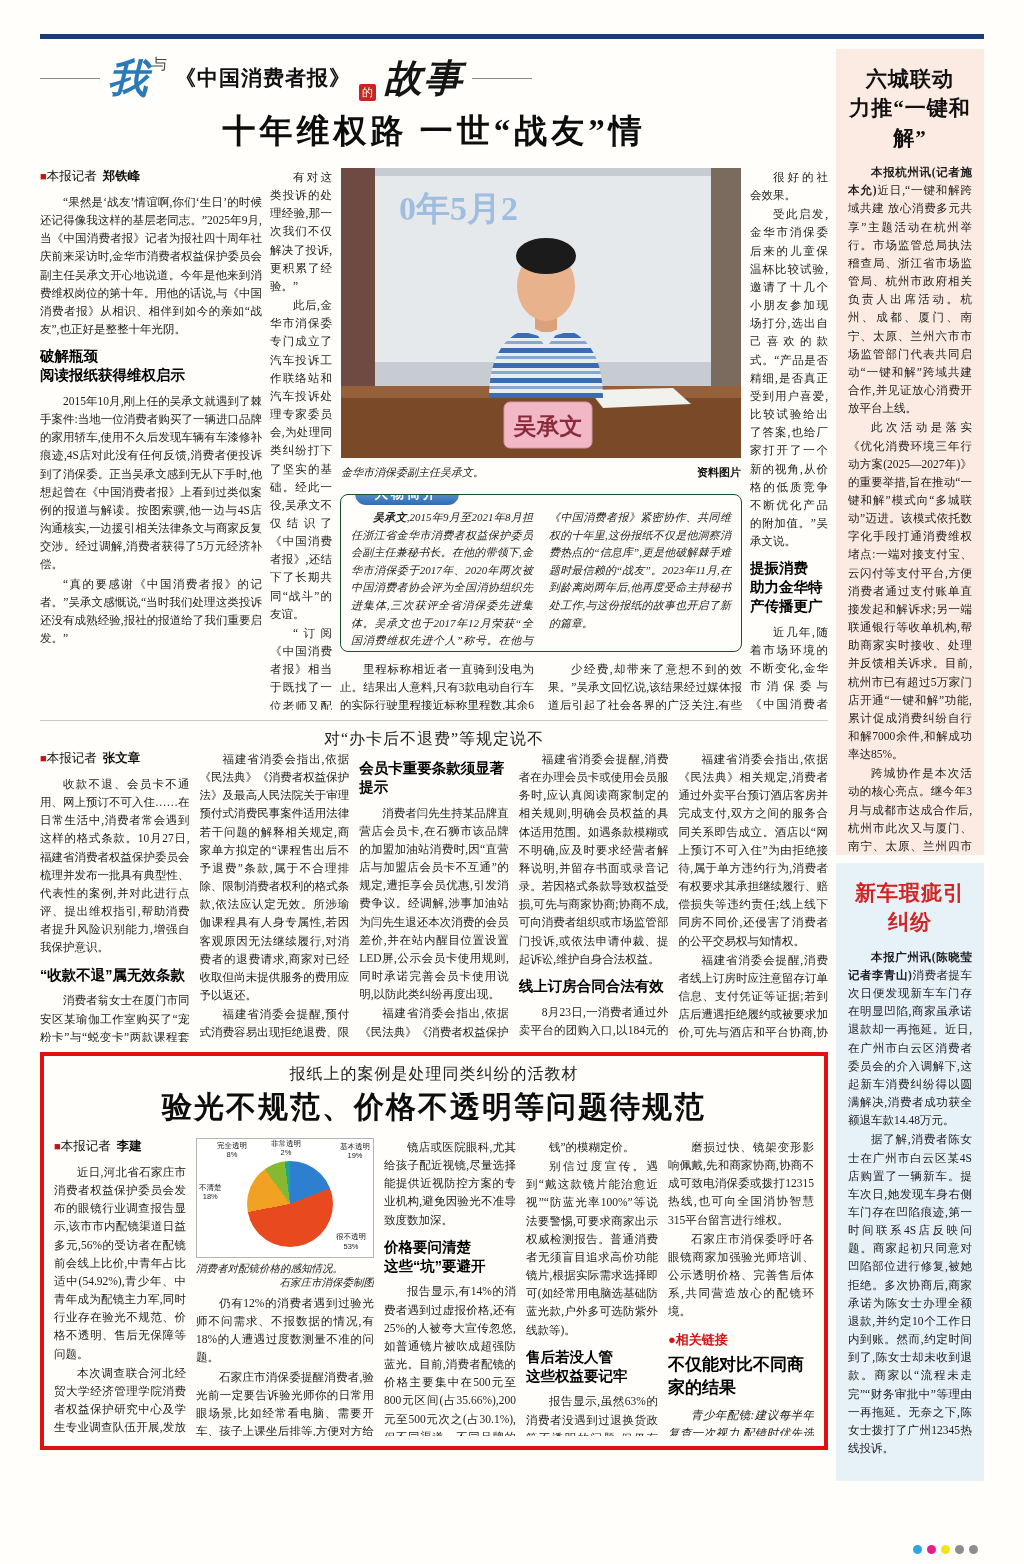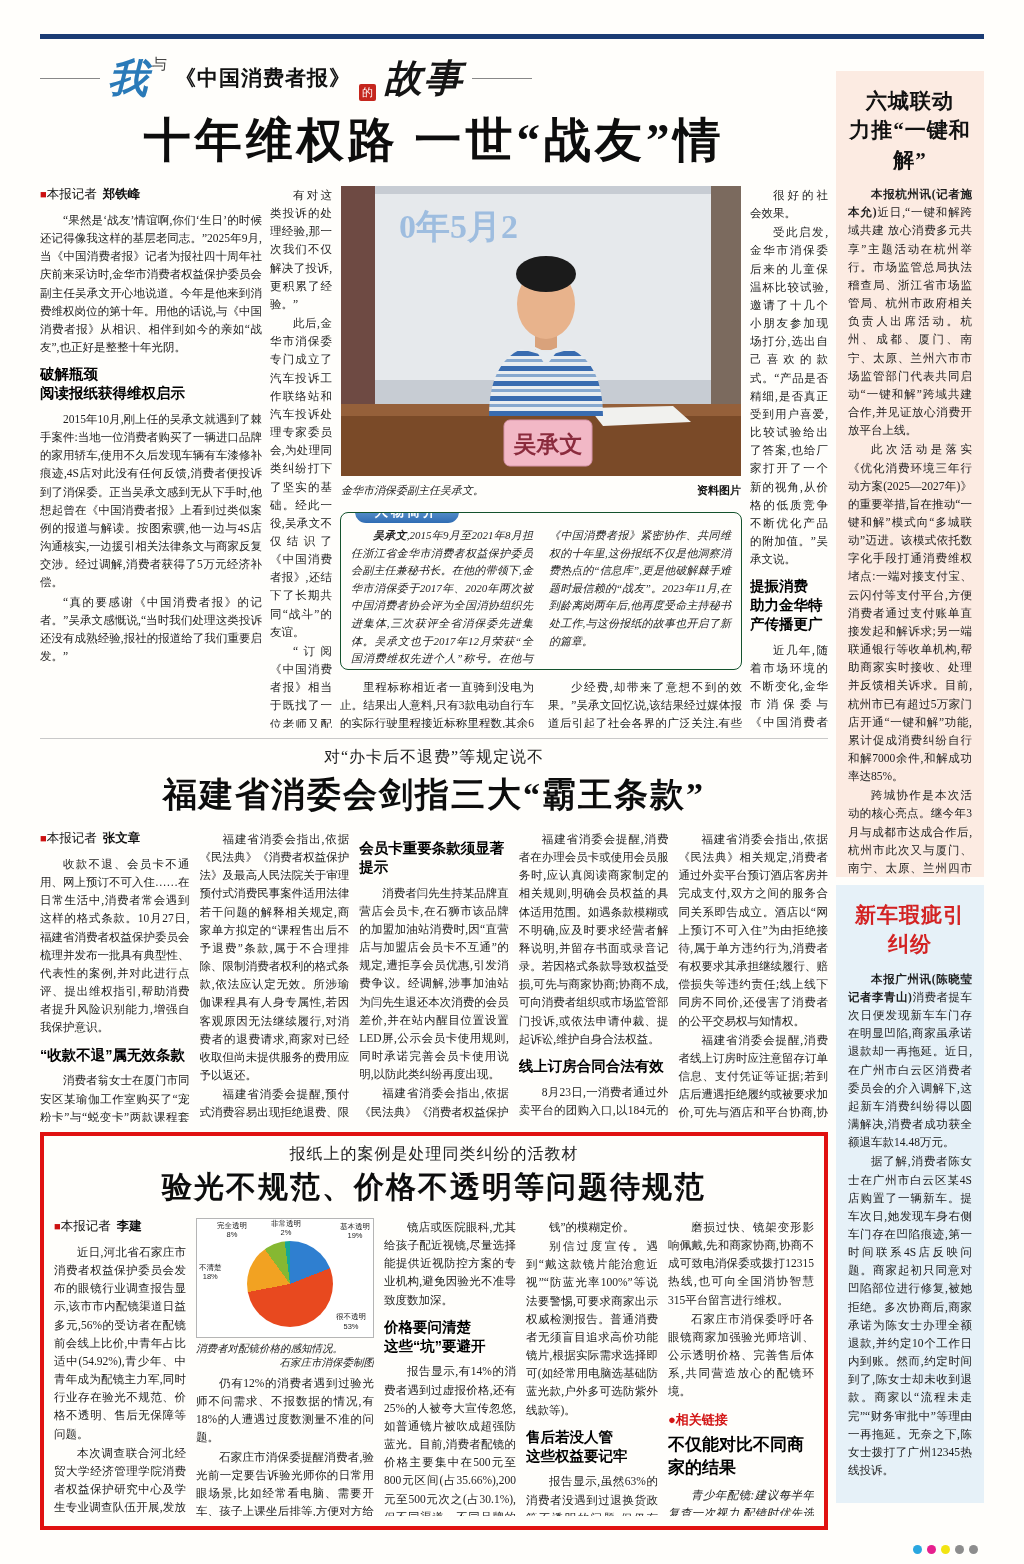--- a/index.html
+++ b/index.html
@@ -36,21 +36,21 @@
 
   
   .story1 { margin-top:2px; }
   .badge-row { display:flex; align-items:center; gap:8px; height:54px; }
   .badge-line { flex:0 0 60px; border-top:1px solid #888; }
   .badge-wo { font-size:40px; color:#2a7ab8; font-weight:bold; font-style:italic; font-family:"DejaVu Serif",serif; }
   .badge-yu { font-size:15px; color:#444; align-self:flex-start; margin:4px 0 0 -4px; }
   .badge-paper { font-size:21px; font-weight:bold; color:#111; letter-spacing:1px; }
   .badge-seal { width:17px; height:17px; background:#c5261d; color:#fff; font-size:11px; display:flex; align-items:center; justify-content:center; border-radius:2px; align-self:flex-end; margin-bottom:4px; }
   .badge-gushi { font-size:38px; font-weight:bold; font-style:italic; color:#151515; font-family:"DejaVu Serif",serif; letter-spacing:2px; }
-  .story1-hl { text-align:center; font-size:47px; font-weight:bold; letter-spacing:4px; color:#0d0d0d; margin:4px 0 14px; }
+  .story1-hl { text-align:center; font-size:33px; font-weight:bold; letter-spacing:4px; color:#0d0d0d; margin:4px 0 14px; }
   .story1-row { display:flex; gap:8px; height:542px; overflow:hidden; }
   .s1-col1 { width:222px; } .s1-col2 { width:62px; } .s1-center { width:402px; } .s1-col5 { flex:1; }
   .photo-wrap { width:100%; }
   .photo-caption-row { display:flex; justify-content:space-between; font-size:11px; margin:3px 1px 0; }
   .photo-cap { font-style:italic; color:#222; }
   .photo-credit { font-weight:bold; color:#111; }
   .profile-box { position:relative; border:1px solid #14532d; border-radius:8px; margin-top:14px; padding:14px 10px 6px; height:158px; overflow:hidden; }
   .profile-tab { position:absolute; top:-12px; left:14px; background:linear-gradient(#79aede,#2f6cb3); color:#fff; font-family:"Liberation Sans",sans-serif; font-weight:bold; font-size:13px; padding:2px 20px; border-radius:12px; letter-spacing:3px; }
   .profile-body { column-count:2; column-gap:16px; font-style:italic; }
   .profile-body .para { font-size:11px; line-height:1.6; }
@@ -73,21 +73,21 @@
 
   .chart-box { position:relative; width:178px; height:120px; background:#fff; border:1px solid #b5b5b5; }
   .pie { position:absolute; left:50px; top:22px; width:86px; height:86px; border-radius:50%; }
   .callout { position:absolute; font-family:"Liberation Sans",sans-serif; font-size:7.5px; line-height:1.25; color:#222; white-space:pre-line; text-align:center; }
   .c0 { right:3px; top:3px; } .c1 { right:7px; bottom:6px; } .c2 { left:2px; top:44px; } .c3 { left:20px; top:2px; } .c4 { left:74px; top:0; }
   .chart-cap1 { font-size:10.5px; font-style:italic; margin-top:4px; color:#222; }
   .chart-cap2 { font-size:10.5px; font-style:italic; text-align:right; color:#222; margin-bottom:4px; }
 
   
   .side-box { padding:16px 12px; overflow:hidden; }
-  .side1 { background:#fcebe2; height:806px;margin-top:22px; }
+  .side1 { background:#fcebe2; height:806px; }
   .side2 { background:#e6f1f8; height:618px; }
   .side-title { text-align:center; font-weight:bold; font-size:21px; line-height:1.4; margin-bottom:10px; letter-spacing:1px; color:#111; }
   .side-title .red { color:#d32222; }
   .side-box .para { font-size:11.5px; }
 
   
   .regmarks { display:flex; justify-content:space-between; align-items:center; margin:8px 2px 0; }
   .dots { display:flex; gap:5px; }
   .dot { width:9px; height:9px; border-radius:50%; }
   .d-cyan { background:#2aa7e0; } .d-mag { background:#e61f8e; } .d-yel { background:#f2e412; } .d-gray { background:#8d8d8d; }
@@ -187,21 +187,20 @@
 助力金华特产传播更广</div>
               <p class="para">近几年,随着市场环境的不断变化,金华市消保委与《中国消费者报》的合作不仅仅停留在维权与监督方面,还拓展至助力地方经济发展。</p>
             </div>
         </div>
       </section>
 
       <hr class="gray-divider">
 
       <section>
         <div class="kicker">对“办卡后不退费”等规定说不</div>
-        <h1 class="story2-hl">福建省消委会剑指三大“霸王条款”</h1>
         <div class="story2-row">
           <div class="colflow">
             <div class="byline">
               <span class="sq">■</span><span>本报记者</span><b>张文章</b>
             </div>
             <div>
                 <p class="para">收款不退、会员卡不通用、网上预订不可入住……在日常生活中,消费者常会遇到这样的格式条款。10月27日,福建省消费者权益保护委员会梳理并发布一批具有典型性、代表性的案例,并对此进行点评、提出维权指引,帮助消费者提升风险识别能力,增强自我保护意识。</p>
                 <div class="sub">“收款不退”属无效条款</div>
                 <p class="para">消费者翁女士在厦门市同安区某瑜伽工作室购买了“宠粉卡”与“蜕变卡”两款课程套餐。因工作调动,翁女士无法按原计划参与剩余课程,向商家提出退费申请。商家以双方签订的购买协议中明确载明“课程售出后不予退费”条款为由,拒绝退款。经同安区消保委介入调解,最终双方达成一致协议:商家扣除20%的运营成本后,向翁女士退还4239元,翁女士则配合商家注销剩余课程。</p>
               </div>

